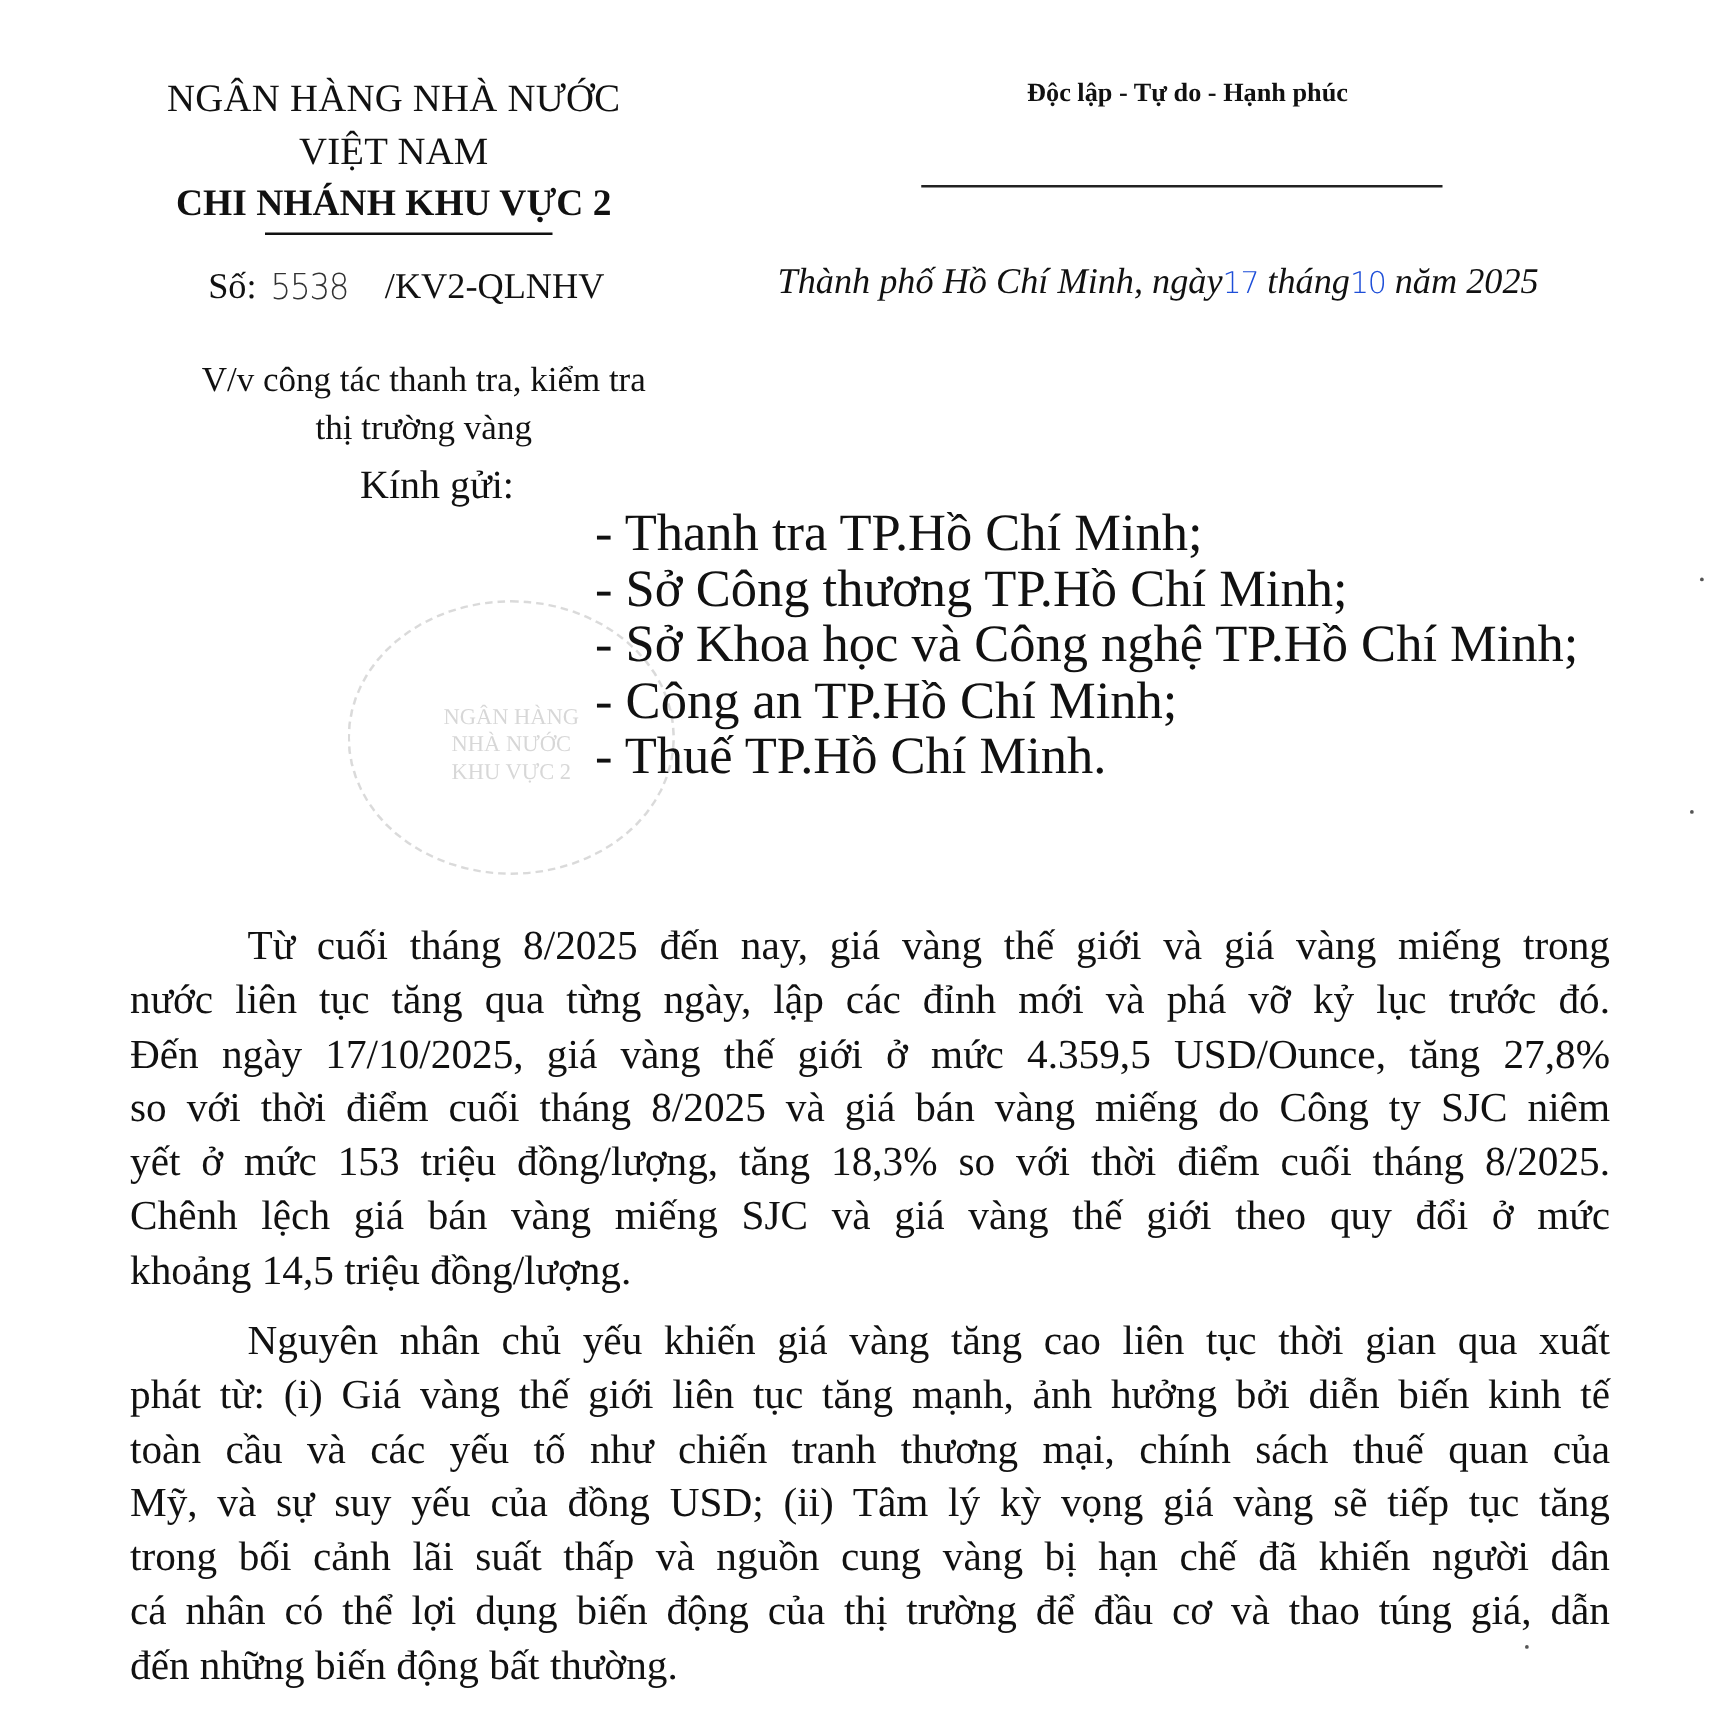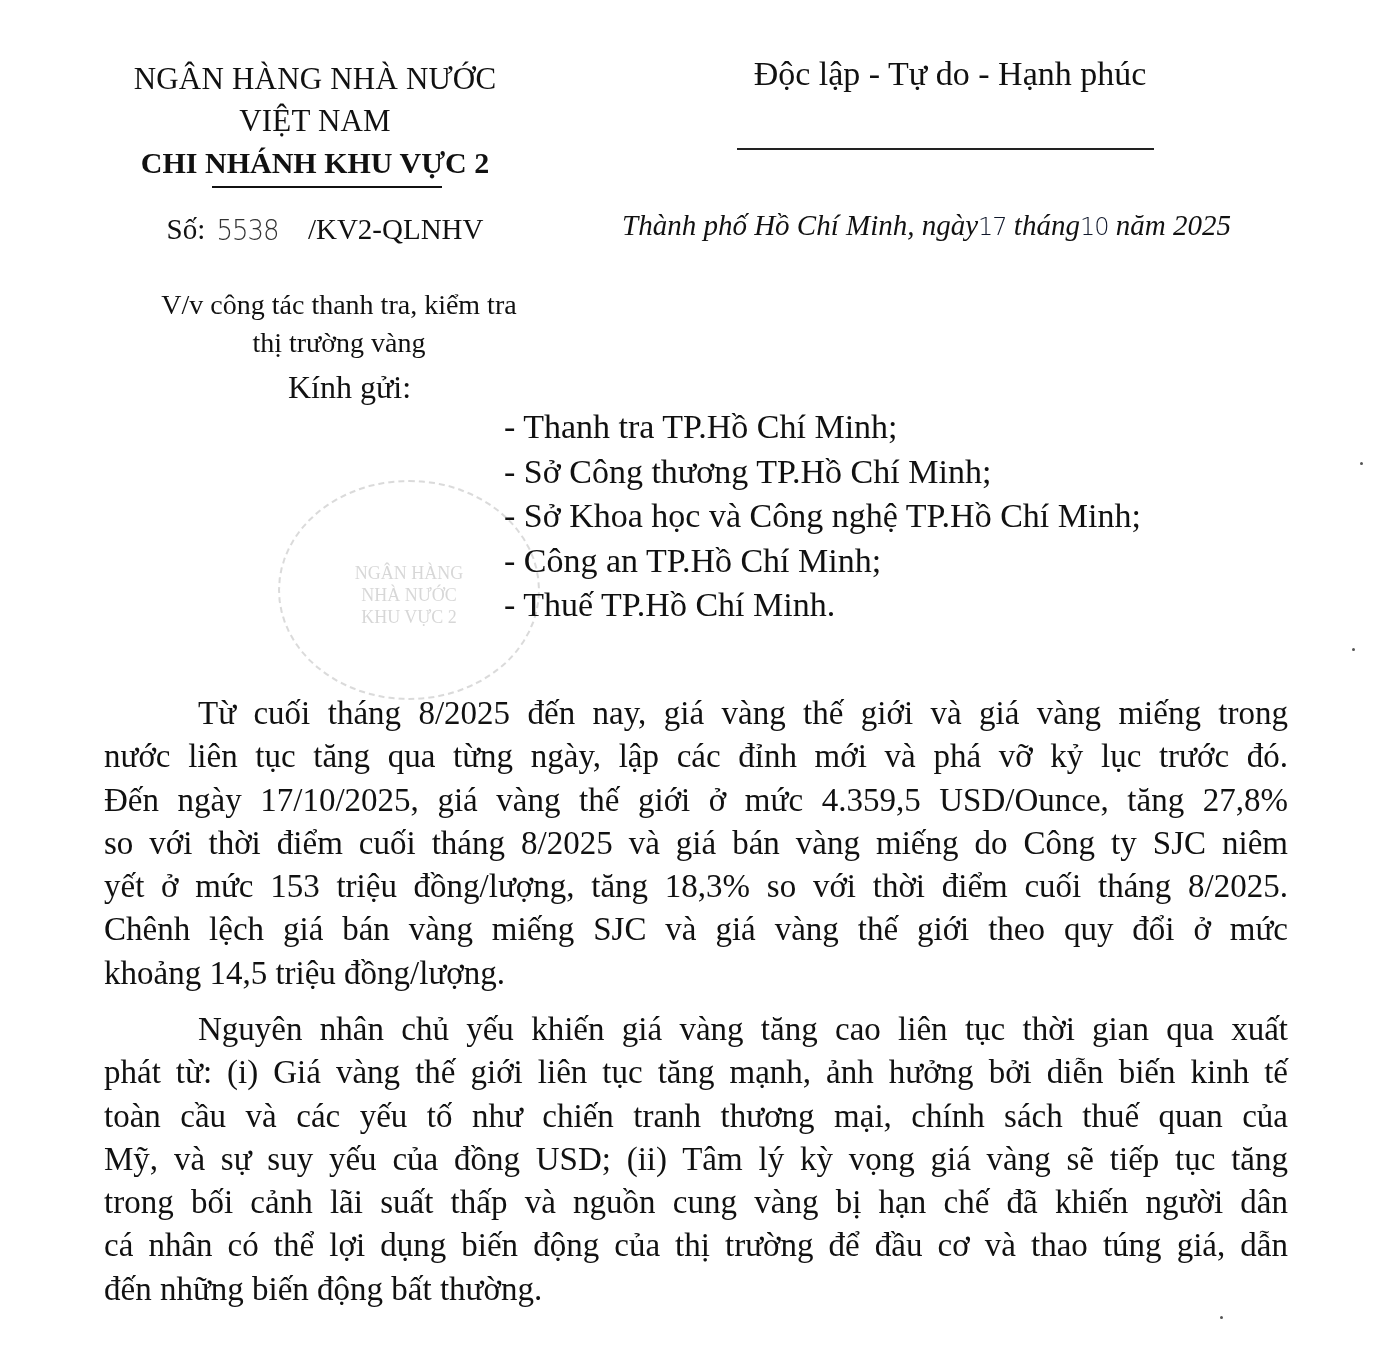--- a/index.html
+++ b/index.html
@@ -48,23 +48,23 @@
       width: 700px;
       text-align: center;
     }
     .nation-line {
       font-size: 30px;
       line-height: 42px;
       font-weight: bold;
       white-space: nowrap;
     }
     .motto-line {
-      font-size: 34px;
+      font-size: 21px;
       line-height: 38px;
-      font-weight: normal;
+      font-weight: bold;
       white-space: nowrap;
     }
     .motto-underline {
       position: absolute;
       left: 737px;
       top: 148px;
       width: 417px;
       height: 2px;
       background: #222;
     }
@@ -102,42 +102,41 @@
       font-size: 29px;
       line-height: 40px;
       font-style: italic;
       white-space: nowrap;
     }
     .date-line .hand {
       font-family: "DejaVu Sans", sans-serif;
       font-style: normal;
       font-weight: 200;
       font-size: 24px;
-      color: #0f172a;
+      color: #1d4ed8;
       letter-spacing: -1px;
     }
     .recipient-label {
       left: 288px;
       top: 366px;
       font-size: 32px;
       line-height: 42px;
       white-space: nowrap;
     }
     .recipients {
       left: 476px;
       top: 405px;
       margin: 0;
       padding: 0;
       list-style: none;
     }
     .recipients li {
-      font-size: 34px;
+      font-size: 42px;
       line-height: 44.5px;
       white-space: nowrap;
-      margin-left: 28px;
     }
     .stamp {
       left: 278px;
       top: 480px;
       width: 262px;
       height: 220px;
       border-radius: 50%;
       border: 2px dashed rgba(150,150,150,0.35);
       color: rgba(140,140,140,0.35);
       font-size: 18px;
@@ -146,20 +145,21 @@
       padding-top: 80px;
       line-height: 22px;
     }
     .body-text {
       left: 104px;
       width: 1184px;
       font-size: 33px;
       line-height: 43.3px;
       text-align: justify;
       text-align-last: left;
+      margin-top: 44px;
     }
     .para1 { top: 692px; }
     .para2 { top: 1008px; }
     .body-text .line {
       display: block;
       white-space: nowrap;
       text-align: justify;
       text-align-last: justify;
     }
     .body-text .line.last {

